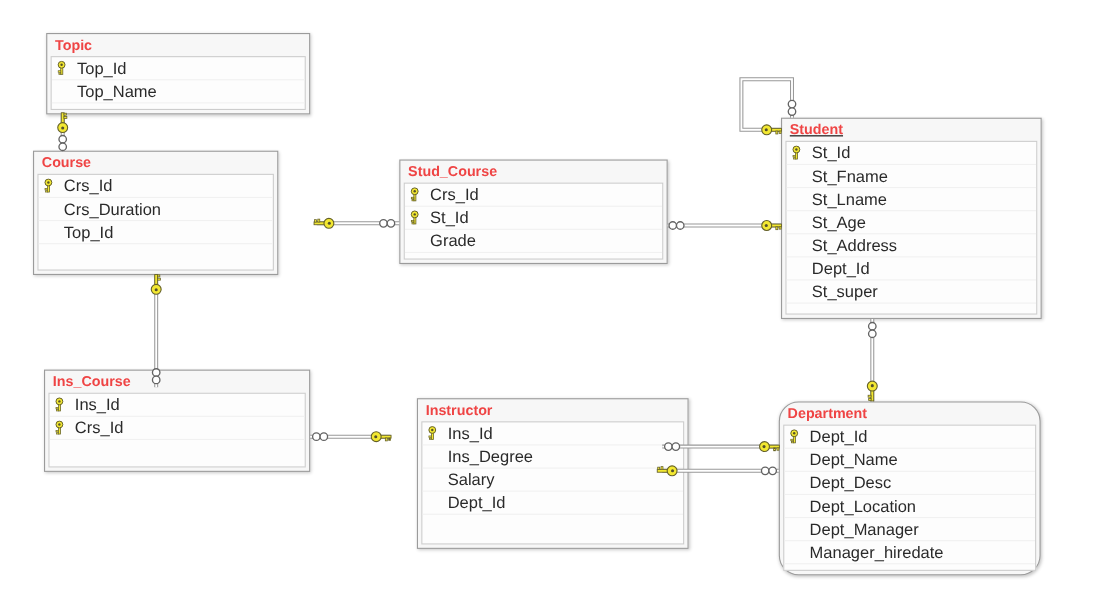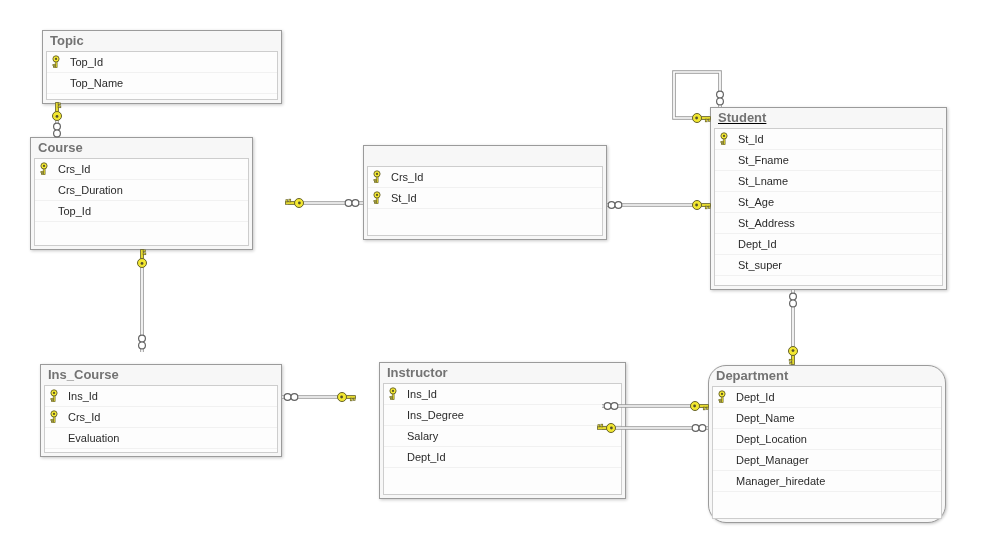--- a/index.html
+++ b/index.html
@@ -1,26 +1,26 @@
 <!DOCTYPE html>
 <html><head>
 <meta charset="utf-8">
 <style>
   html,body{margin:0;padding:0;background:#ffffff;width:1000px;height:555px;overflow:hidden;
             font-family:"Liberation Sans", sans-serif;}
   .canvas{position:relative;width:1000px;height:555px;background:#ffffff;}
   .db-table{position:absolute;background:#f7f7f7;border:1px solid #9b9b9b;
             box-shadow:1px 1px 3px rgba(0,0,0,.22);box-sizing:border-box;}
   .db-table .hdr{height:19px;line-height:19px;padding-left:7px;font-size:13px;font-weight:bold;
-            color:#737373;white-space:nowrap;overflow:hidden;}
+            color:#ef4444;white-space:nowrap;overflow:hidden;}
   .db-table .fields{position:absolute;left:3px;right:3px;top:20px;bottom:3px;background:#fdfdfd;
             border:1px solid #cdcdcd;box-sizing:border-box;overflow:hidden;}
   .frow{height:20px;display:flex;align-items:center;border-bottom:1px solid #f1f1f1;}
   .frow .ico{width:18px;display:flex;justify-content:center;align-items:center;flex:0 0 18px;}
-  .frow .fname{font-size:11px;color:#2a2a2a;padding-left:5px;white-space:nowrap;}
+  .frow .fname{font-size:15px;color:#2a2a2a;padding-left:5px;white-space:nowrap;}
   #wires{position:absolute;left:0;top:0;width:1000px;height:555px;pointer-events:none;}
   #wires .rel{pointer-events:stroke;}
 </style>
 </head>
 <body>
 
 <div class="canvas">
   <div id="tables">
       <div class="db-table" style="left: 42px; top: 30px; width: 240px; height: 74px;">
         <div class="hdr">Topic</div>
@@ -62,20 +62,21 @@
             <span class="ico"></span>
             <span class="fname">Crs_Duration</span>
           </div>
           <div class="frow">
             <span class="ico"></span>
             <span class="fname">Top_Id</span>
           </div>
         </div>
       </div>
       <div class="db-table" style="left: 363px; top: 145px; width: 244px; height: 95px;">
+        <div class="hdr">Stud_Course</div>
         <div class="fields">
           <div class="frow">
             <span class="ico">
               <svg width="10" height="14" viewBox="0 0 10 14">
                 <rect x="4.2" y="6" width="1.9" height="6.6" fill="#f3e831" stroke="#64602a" stroke-width="0.7"></rect>
                 <rect x="1.9" y="9.3" width="2.4" height="1.4" fill="#f3e831" stroke="#64602a" stroke-width="0.6"></rect>
                 <rect x="2.5" y="11.4" width="1.8" height="1.2" fill="#f3e831" stroke="#64602a" stroke-width="0.6"></rect>
                 <circle cx="5" cy="3.9" r="3.1" fill="#f3e831" stroke="#64602a" stroke-width="0.9"></circle>
                 <circle cx="5" cy="3.9" r="1.1" fill="#55512b"></circle>
               </svg>
@@ -86,20 +87,24 @@
             <span class="ico">
               <svg width="10" height="14" viewBox="0 0 10 14">
                 <rect x="4.2" y="6" width="1.9" height="6.6" fill="#f3e831" stroke="#64602a" stroke-width="0.7"></rect>
                 <rect x="1.9" y="9.3" width="2.4" height="1.4" fill="#f3e831" stroke="#64602a" stroke-width="0.6"></rect>
                 <rect x="2.5" y="11.4" width="1.8" height="1.2" fill="#f3e831" stroke="#64602a" stroke-width="0.6"></rect>
                 <circle cx="5" cy="3.9" r="3.1" fill="#f3e831" stroke="#64602a" stroke-width="0.9"></circle>
                 <circle cx="5" cy="3.9" r="1.1" fill="#55512b"></circle>
               </svg>
             </span>
             <span class="fname">St_Id</span>
+          </div>
+          <div class="frow">
+            <span class="ico"></span>
+            <span class="fname">Grade</span>
           </div>
         </div>
       </div>
       <div class="db-table" style="left: 710px; top: 107px; width: 237px; height: 183px; text-decoration: underline;">
         <div class="hdr">Student</div>
         <div class="fields">
           <div class="frow">
             <span class="ico">
               <svg width="10" height="14" viewBox="0 0 10 14">
                 <rect x="4.2" y="6" width="1.9" height="6.6" fill="#f3e831" stroke="#64602a" stroke-width="0.7"></rect>
@@ -130,21 +135,21 @@
           <div class="frow">
             <span class="ico"></span>
             <span class="fname">Dept_Id</span>
           </div>
           <div class="frow">
             <span class="ico"></span>
             <span class="fname">St_super</span>
           </div>
         </div>
       </div>
-      <div class="db-table" style="left: 40px; top: 364px; width: 242px; height: 93px;">
+      <div class="db-table" style="left: 40px; top: 336px; width: 242px; height: 93px;">
         <div class="hdr">Ins_Course</div>
         <div class="fields">
           <div class="frow">
             <span class="ico">
               <svg width="10" height="14" viewBox="0 0 10 14">
                 <rect x="4.2" y="6" width="1.9" height="6.6" fill="#f3e831" stroke="#64602a" stroke-width="0.7"></rect>
                 <rect x="1.9" y="9.3" width="2.4" height="1.4" fill="#f3e831" stroke="#64602a" stroke-width="0.6"></rect>
                 <rect x="2.5" y="11.4" width="1.8" height="1.2" fill="#f3e831" stroke="#64602a" stroke-width="0.6"></rect>
                 <circle cx="5" cy="3.9" r="3.1" fill="#f3e831" stroke="#64602a" stroke-width="0.9"></circle>
                 <circle cx="5" cy="3.9" r="1.1" fill="#55512b"></circle>
@@ -156,24 +161,20 @@
             <span class="ico">
               <svg width="10" height="14" viewBox="0 0 10 14">
                 <rect x="4.2" y="6" width="1.9" height="6.6" fill="#f3e831" stroke="#64602a" stroke-width="0.7"></rect>
                 <rect x="1.9" y="9.3" width="2.4" height="1.4" fill="#f3e831" stroke="#64602a" stroke-width="0.6"></rect>
                 <rect x="2.5" y="11.4" width="1.8" height="1.2" fill="#f3e831" stroke="#64602a" stroke-width="0.6"></rect>
                 <circle cx="5" cy="3.9" r="3.1" fill="#f3e831" stroke="#64602a" stroke-width="0.9"></circle>
                 <circle cx="5" cy="3.9" r="1.1" fill="#55512b"></circle>
               </svg>
             </span>
             <span class="fname">Crs_Id</span>
-          </div>
-          <div class="frow">
-            <span class="ico"></span>
-            <span class="fname">Evaluation</span>
           </div>
         </div>
       </div>
       <div class="db-table" style="left: 355px; top: 362px; width: 247px; height: 137px; margin-left: 24px;">
         <div class="hdr">Instructor</div>
         <div class="fields">
           <div class="frow">
             <span class="ico">
               <svg width="10" height="14" viewBox="0 0 10 14">
                 <rect x="4.2" y="6" width="1.9" height="6.6" fill="#f3e831" stroke="#64602a" stroke-width="0.7"></rect>
@@ -210,20 +211,24 @@
                 <rect x="2.5" y="11.4" width="1.8" height="1.2" fill="#f3e831" stroke="#64602a" stroke-width="0.6"></rect>
                 <circle cx="5" cy="3.9" r="3.1" fill="#f3e831" stroke="#64602a" stroke-width="0.9"></circle>
                 <circle cx="5" cy="3.9" r="1.1" fill="#55512b"></circle>
               </svg>
             </span>
             <span class="fname">Dept_Id</span>
           </div>
           <div class="frow">
             <span class="ico"></span>
             <span class="fname">Dept_Name</span>
+          </div>
+          <div class="frow">
+            <span class="ico"></span>
+            <span class="fname">Dept_Desc</span>
           </div>
           <div class="frow">
             <span class="ico"></span>
             <span class="fname">Dept_Location</span>
           </div>
           <div class="frow">
             <span class="ico"></span>
             <span class="fname">Dept_Manager</span>
           </div>
           <div class="frow">

